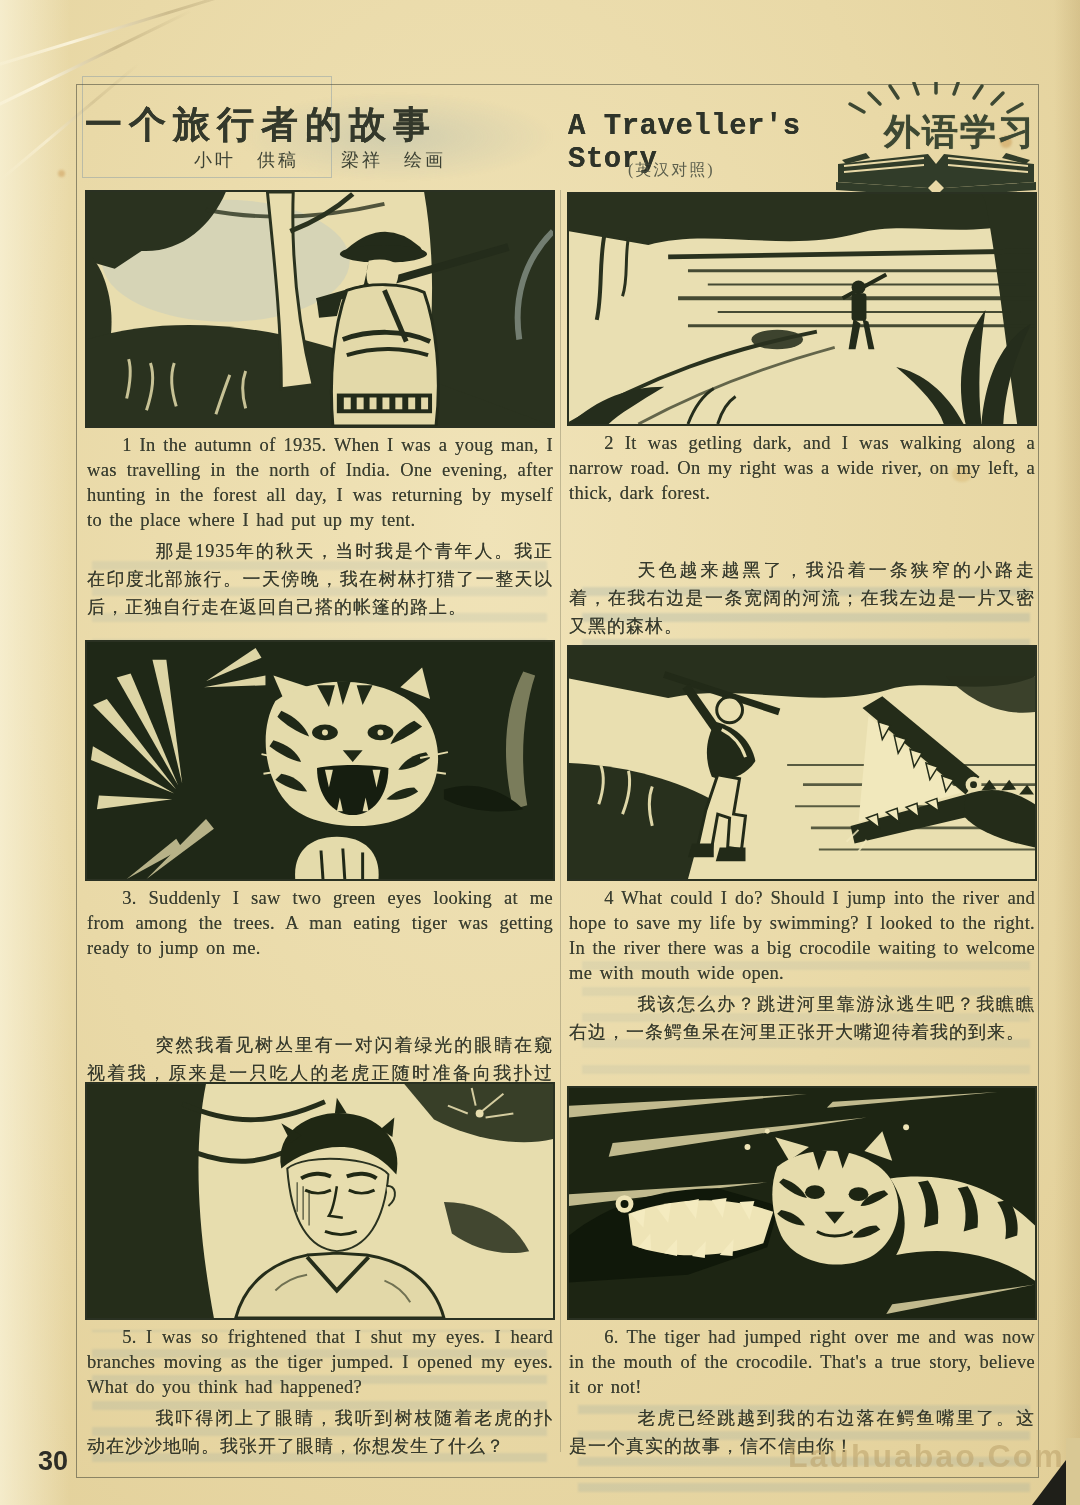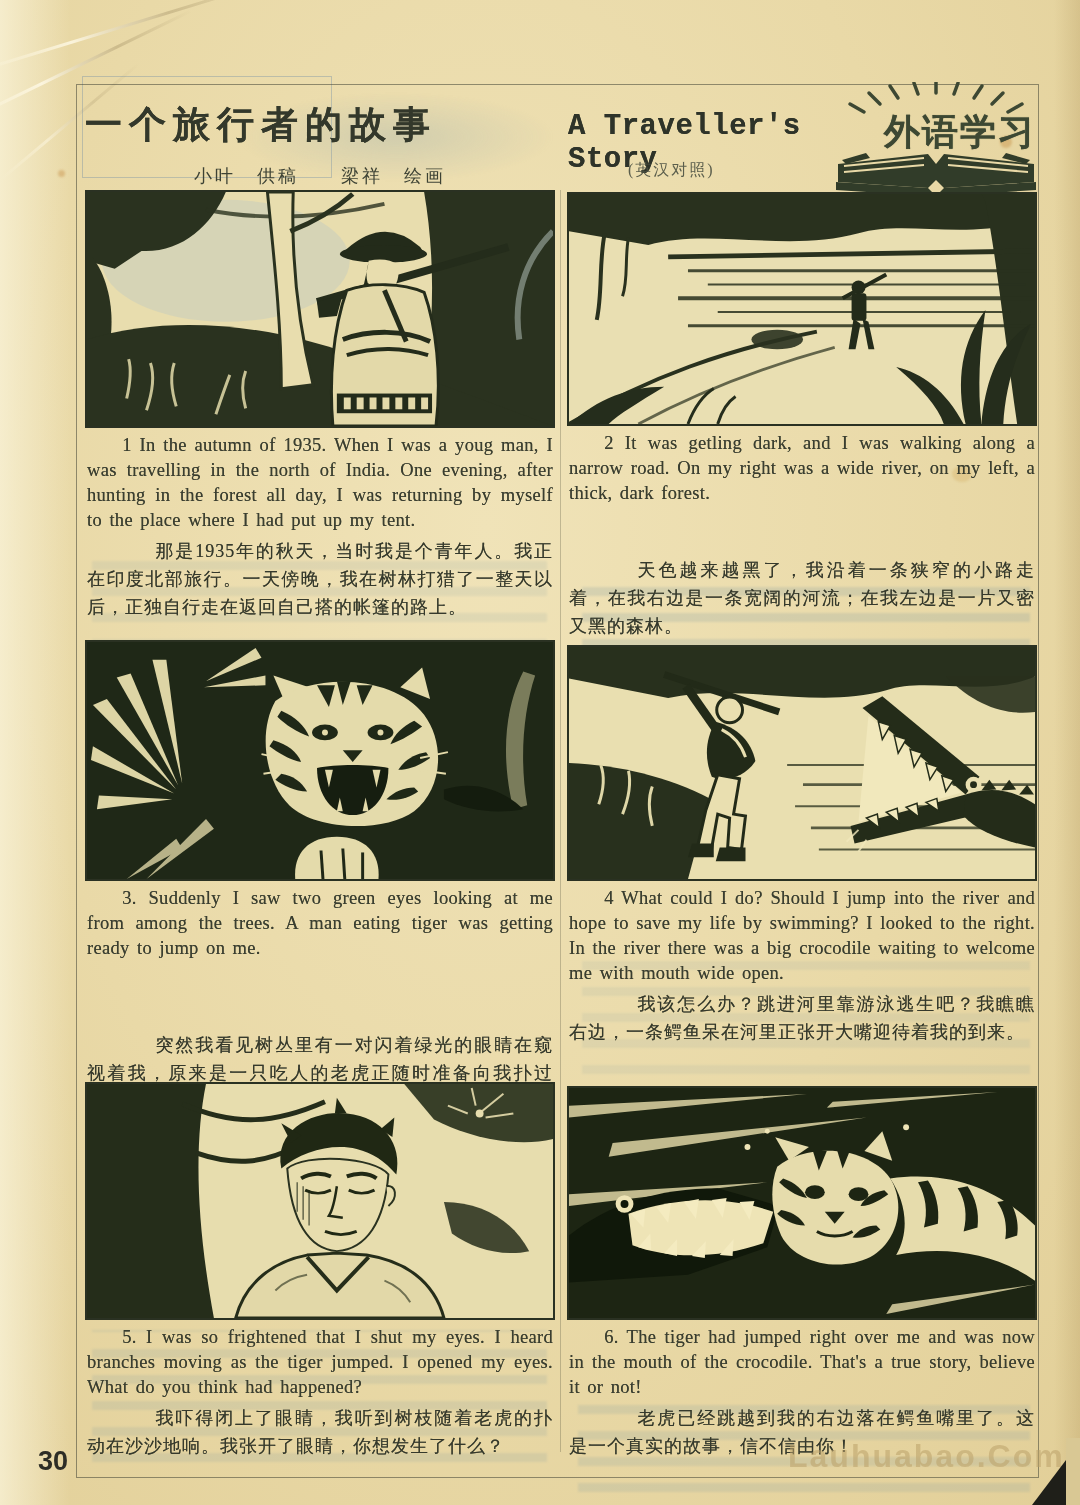--- a/index.html
+++ b/index.html
@@ -24,21 +24,21 @@
   .corner-edge{position:absolute;left:1066px;top:1438px;width:14px;height:67px;background:#d9c894;}
 
   .frame{position:absolute;left:76px;top:84px;width:961px;height:1392px;
     border:1px solid rgba(66,68,52,.55);}
   .col-divider{position:absolute;left:560px;top:190px;width:1px;height:1262px;background:rgba(82,82,62,.30);}
 
   
   .title-cn{position:absolute;left:85px;top:100px;width:470px;text-align:left;
     font-family:"Liberation Sans", sans-serif;font-weight:700;font-size:37px;letter-spacing:7px;
     color:#33382b;text-shadow:0 0 .6px rgba(50,55,40,.9);}
-  .byline{position:absolute;left:85px;top:164px;width:470px;text-align:center;
+  .byline{position:absolute;left:85px;top:148px;width:470px;text-align:center;
     font-size:18px;letter-spacing:3px;color:#3d4234;}
   .title-en{position:absolute;left:568px;top:110px;width:250px;
     font-family:Liberation Mono, monospace;font-weight:700;font-size:29px;letter-spacing:0.5px;
     color:#2e3329;text-shadow:0 0 .6px rgba(45,50,40,.9);}
   .subtitle{position:absolute;left:628px;top:160px;font-size:16px;letter-spacing:2px;color:#4c5142;opacity:.9;}
   .logo{position:absolute;left:836px;top:82px;width:200px;text-align:center;}
   .logo-text{font-family:"Liberation Sans", sans-serif;font-weight:700;font-size:36px;letter-spacing:2px;
     color:#3d4833;text-shadow:0 0 .7px rgba(60,72,50,.9);line-height:1;margin-top:-6px;text-align:right;}
 
   

